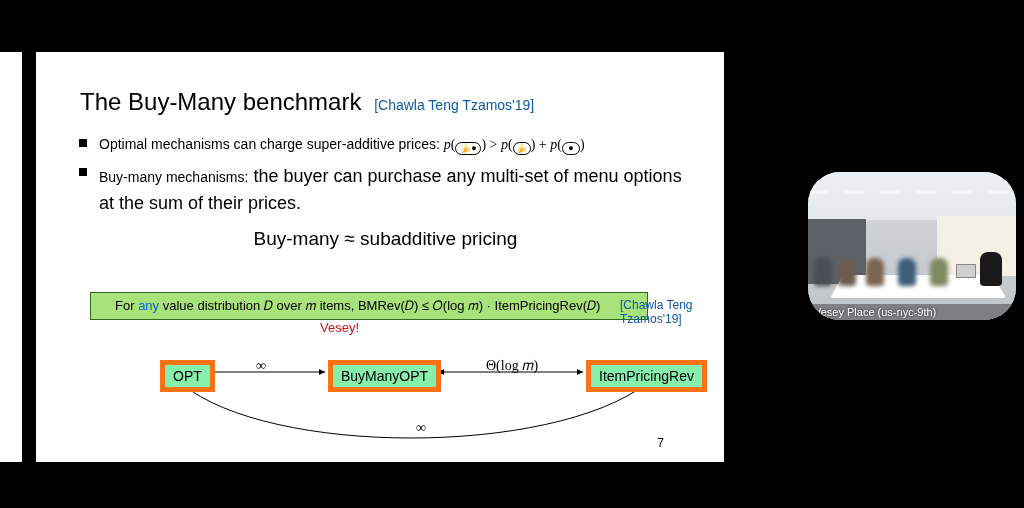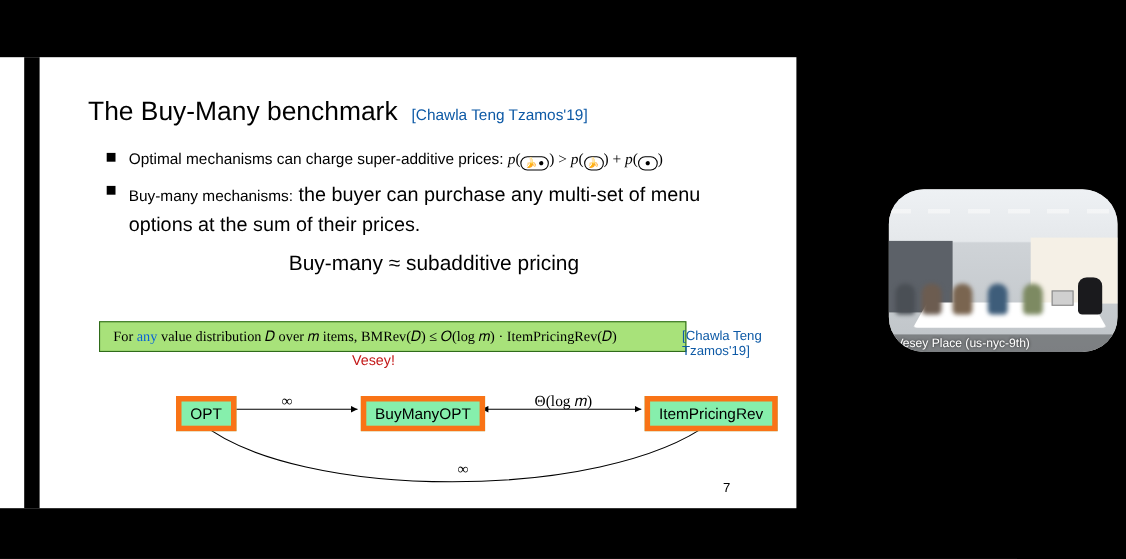--- a/index.html
+++ b/index.html
@@ -47,21 +47,21 @@
   }
   .title-cite {
     color: #0e5aa6;
     font-size: 14px;
     font-weight: 400;
     margin-left: 6px;
   }
 
   .bullets {
     position: absolute;
-    left: 35px;
+    left: 17px;
     top: 82px;
     right: 10px;
     font-size: 14px;
     line-height: 1.5;
   }
   .bullet {
     position: relative;
     padding-left: 22px;
     margin-bottom: 8px;
   }
@@ -104,23 +104,23 @@
   .bubble-one  { width: 12px; }
 
   
   .theorem-box {
     position: absolute;
     left: 30px;
     top: 240px;
     width: 508px;
     background: #a8e27a;
     border: 1px solid #2f6b1a;
-    padding: 5px 12px;
+    padding: 5px 24px;
     font-size: 13px;
-    font-family: Liberation Serif, serif;
+    font-family: Liberation Sans, sans-serif;
   }
   .any { color: #0a63d6; }
   .box-cite {
     position: absolute;
     left: 560px;
     top: 246px;
     color: #0e5aa6;
     font-size: 12px;
   }
   .tight {

